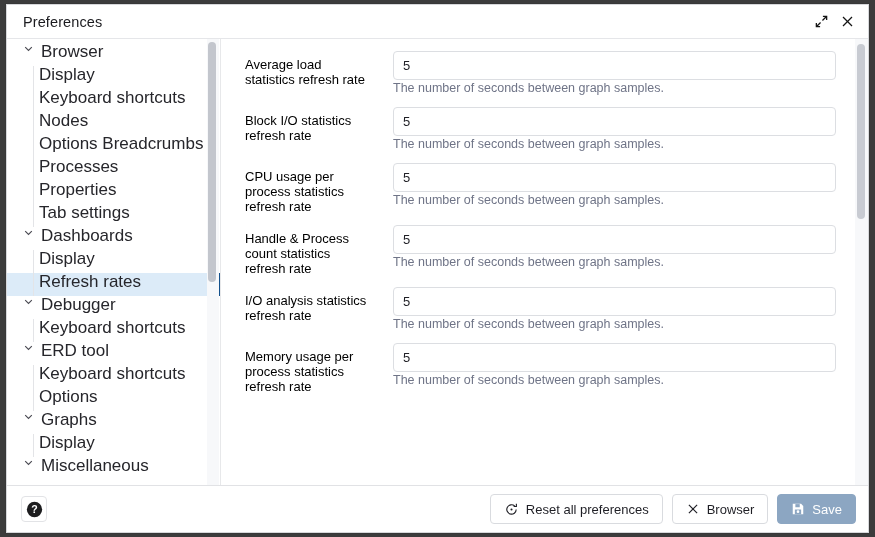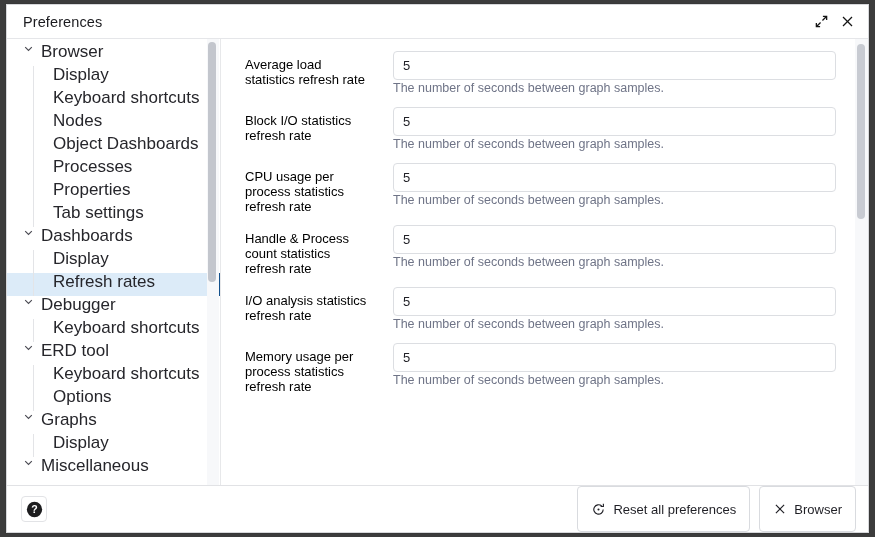--- a/index.html
+++ b/index.html
@@ -66,21 +66,21 @@
     height: 23px;
     display: flex;
     align-items: flex-start;
     font-size: 17px;
     color: #26262b;
     cursor: pointer;
     position: relative;
     white-space: nowrap;
   }
   .tree-item.group { padding-left: 14px; }
-  .tree-item.child { padding-left: 46px; }
+  .tree-item.child { padding-left: 32px; }
   .tree-item.child::before {
     content: "";
     position: absolute;
     left: 26px; top: 0; bottom: 0;
     width: 1px;
     background: #e3e4e7;
   }
   .tree-item.selected {
     background: #dcebf8;
   }
@@ -183,21 +183,21 @@
   #help-btn {
     width: 26px; height: 26px;
     border: 1px solid #e2e3e6;
     border-radius: 4px;
     display: flex; align-items: center; justify-content: center;
     cursor: pointer;
     background: #ffffff;
   }
   #footer-spacer { flex: 1; }
   .fbtn {
-    height: 46px;
+    height: 30px;
     display: inline-flex;
     align-items: center;
     gap: 7px;
     font-size: 13px;
     border-radius: 4px;
     padding: 0 13px;
     cursor: pointer;
     border: 1px solid #d9dbdf;
     background: #ffffff;
     color: #1f1f25;
@@ -251,21 +251,21 @@
           <div class="tree-item child">
             <span class="tree-label">Display</span>
           </div>
           <div class="tree-item child">
             <span class="tree-label">Keyboard shortcuts</span>
           </div>
           <div class="tree-item child">
             <span class="tree-label">Nodes</span>
           </div>
           <div class="tree-item child">
-            <span class="tree-label">Object Dashboards</span>
+            <span class="tree-label">Options Breadcrumbs</span>
           </div>
           <div class="tree-item child">
             <span class="tree-label">Processes</span>
           </div>
           <div class="tree-item child">
             <span class="tree-label">Properties</span>
           </div>
           <div class="tree-item child">
             <span class="tree-label">Tab settings</span>
           </div>
@@ -390,15 +390,26 @@
     <button class="fbtn">
       <span class="ico">
         <svg width="14" height="14" viewBox="0 0 16 16" fill="none" stroke="#1f1f25" stroke-width="1.3">
           <path d="M3.3 3.3l9.4 9.4"></path>
             <path d="M12.7 3.3l-9.4 9.4"></path>
         </svg>
       </span>
       <span>Browser</span>
     </button>
 
+    <button class="fbtn primary-disabled">
+      <span class="ico">
+        <svg width="14" height="14" viewBox="0 0 16 16" fill="#ffffff">
+          <path d="M2 2h9.5L14 4.5V14H2V2z"></path>
+          <rect x="5" y="2.4" width="5" height="3.6" fill="#8ca6c2"></rect>
+          <rect x="4.4" y="8.6" width="7.2" height="5.4" fill="#8ca6c2"></rect>
+          <circle cx="8" cy="11" r="1.5" fill="#ffffff"></circle>
+        </svg>
+      </span>
+      <span>Save</span>
+    </button>
   </div>
 
 </div>
 
 </body></html>

